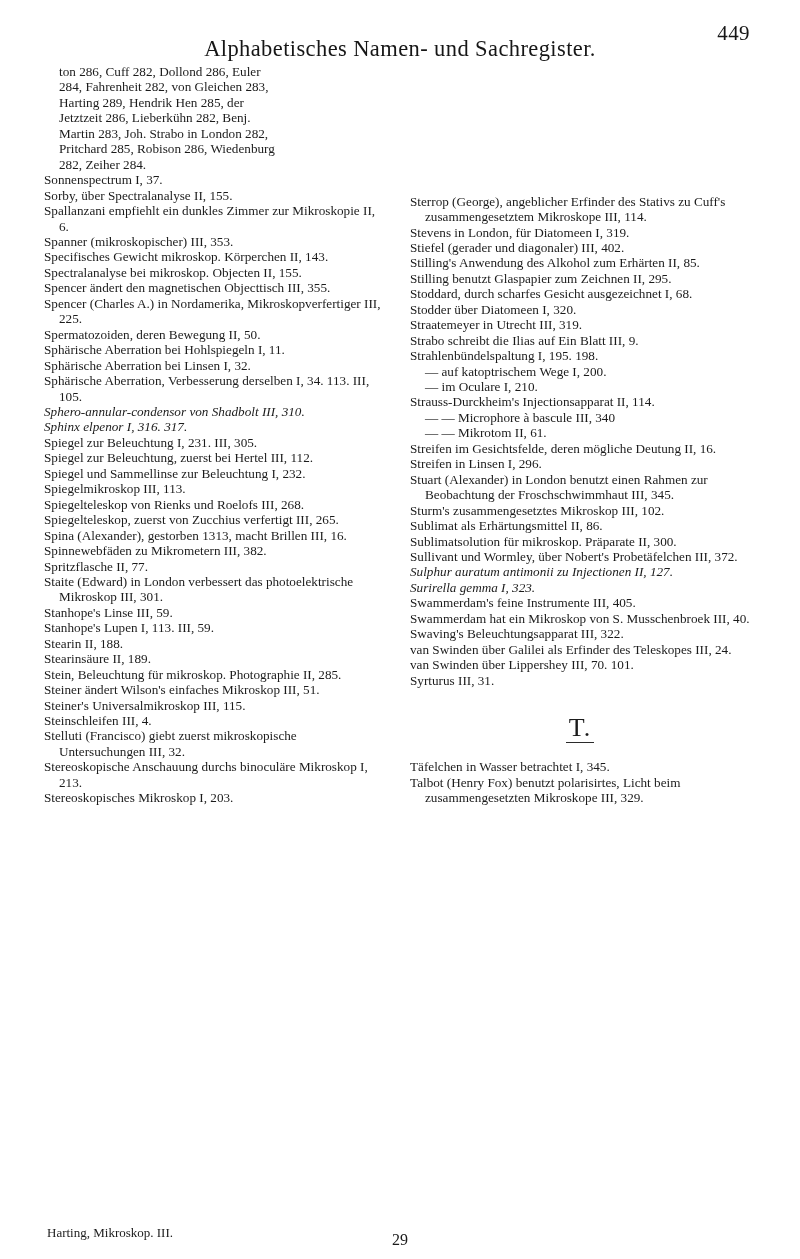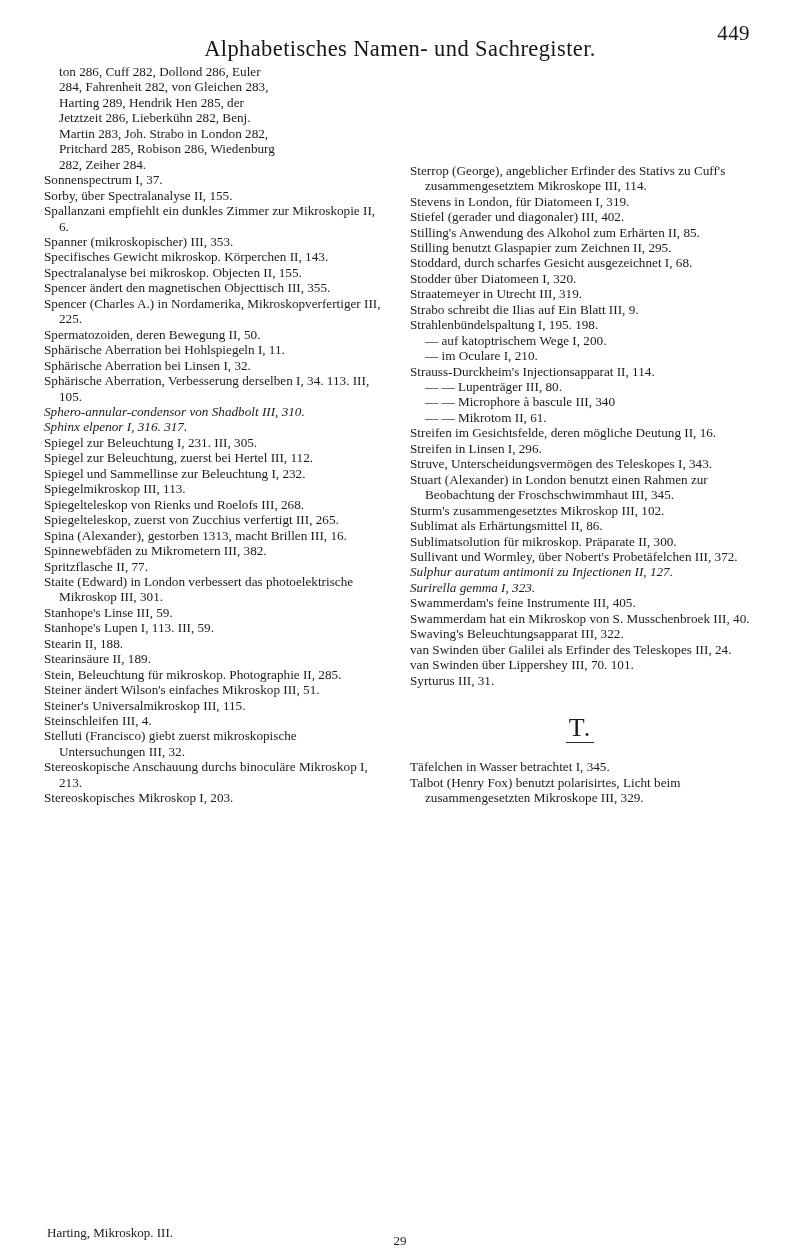--- a/index.html
+++ b/index.html
@@ -86,21 +86,21 @@
   .footer .sig {
     position: absolute;
     left: 3px;
     bottom: 0;
   }
   .footer .folio {
     position: absolute;
     left: 50%;
     transform: translateX(-50%);
     bottom: -8px;
-    font-size: 13px;
+    font-size: 16px;
   }
   .indent2 {
     padding-left: 28px;
     text-indent: -13px;
   }
 </style>
 </head>
 <body>
 
 <div class="page">
@@ -165,26 +165,24 @@
       <p class="entry">Stilling's Anwendung des Alkohol zum Erhärten II, 85.</p>
       <p class="entry">Stilling benutzt Glaspapier zum Zeichnen II, 295.</p>
       <p class="entry">Stoddard, durch scharfes Gesicht ausgezeichnet I, 68.</p>
       <p class="entry">Stodder über Diatomeen I, 320.</p>
       <p class="entry">Straatemeyer in Utrecht III, 319.</p>
       <p class="entry">Strabo schreibt die Ilias auf Ein Blatt III, 9.</p>
       <p class="entry">Strahlenbündelspaltung I, 195. 198.</p>
       <p class="entry indent2">— auf katoptrischem Wege I, 200.</p>
       <p class="entry indent2">— im Oculare I, 210.</p>
       <p class="entry">Strauss-Durckheim's Injectionsapparat II, 114.</p>
-      <p class="entry indent2">— — Lupenträger III, 80.</p>
       <p class="entry indent2">— — Microphore à bascule III, 340</p>
       <p class="entry indent2">— — Mikrotom II, 61.</p>
       <p class="entry">Streifen im Gesichtsfelde, deren mögliche Deutung II, 16.</p>
       <p class="entry">Streifen in Linsen I, 296.</p>
-      <p class="entry">Struve, Unterscheidungsvermögen des Teleskopes I, 343.</p>
       <p class="entry">Stuart (Alexander) in London benutzt einen Rahmen zur Beobachtung der Froschschwimmhaut III, 345.</p>
       <p class="entry">Sturm's zusammengesetztes Mikroskop III, 102.</p>
       <p class="entry">Sublimat als Erhärtungsmittel II, 86.</p>
       <p class="entry">Sublimatsolution für mikroskop. Präparate II, 300.</p>
       <p class="entry">Sullivant und Wormley, über Nobert's Probetäfelchen III, 372.</p>
       <p class="entry it">Sulphur auratum antimonii zu Injectionen II, 127.</p>
       <p class="entry it">Surirella gemma I, 323.</p>
       <p class="entry">Swammerdam's feine Instrumente III, 405.</p>
       <p class="entry">Swammerdam hat ein Mikroskop von S. Musschenbroek III, 40.</p>
       <p class="entry">Swaving's Beleuchtungsapparat III, 322.</p>

